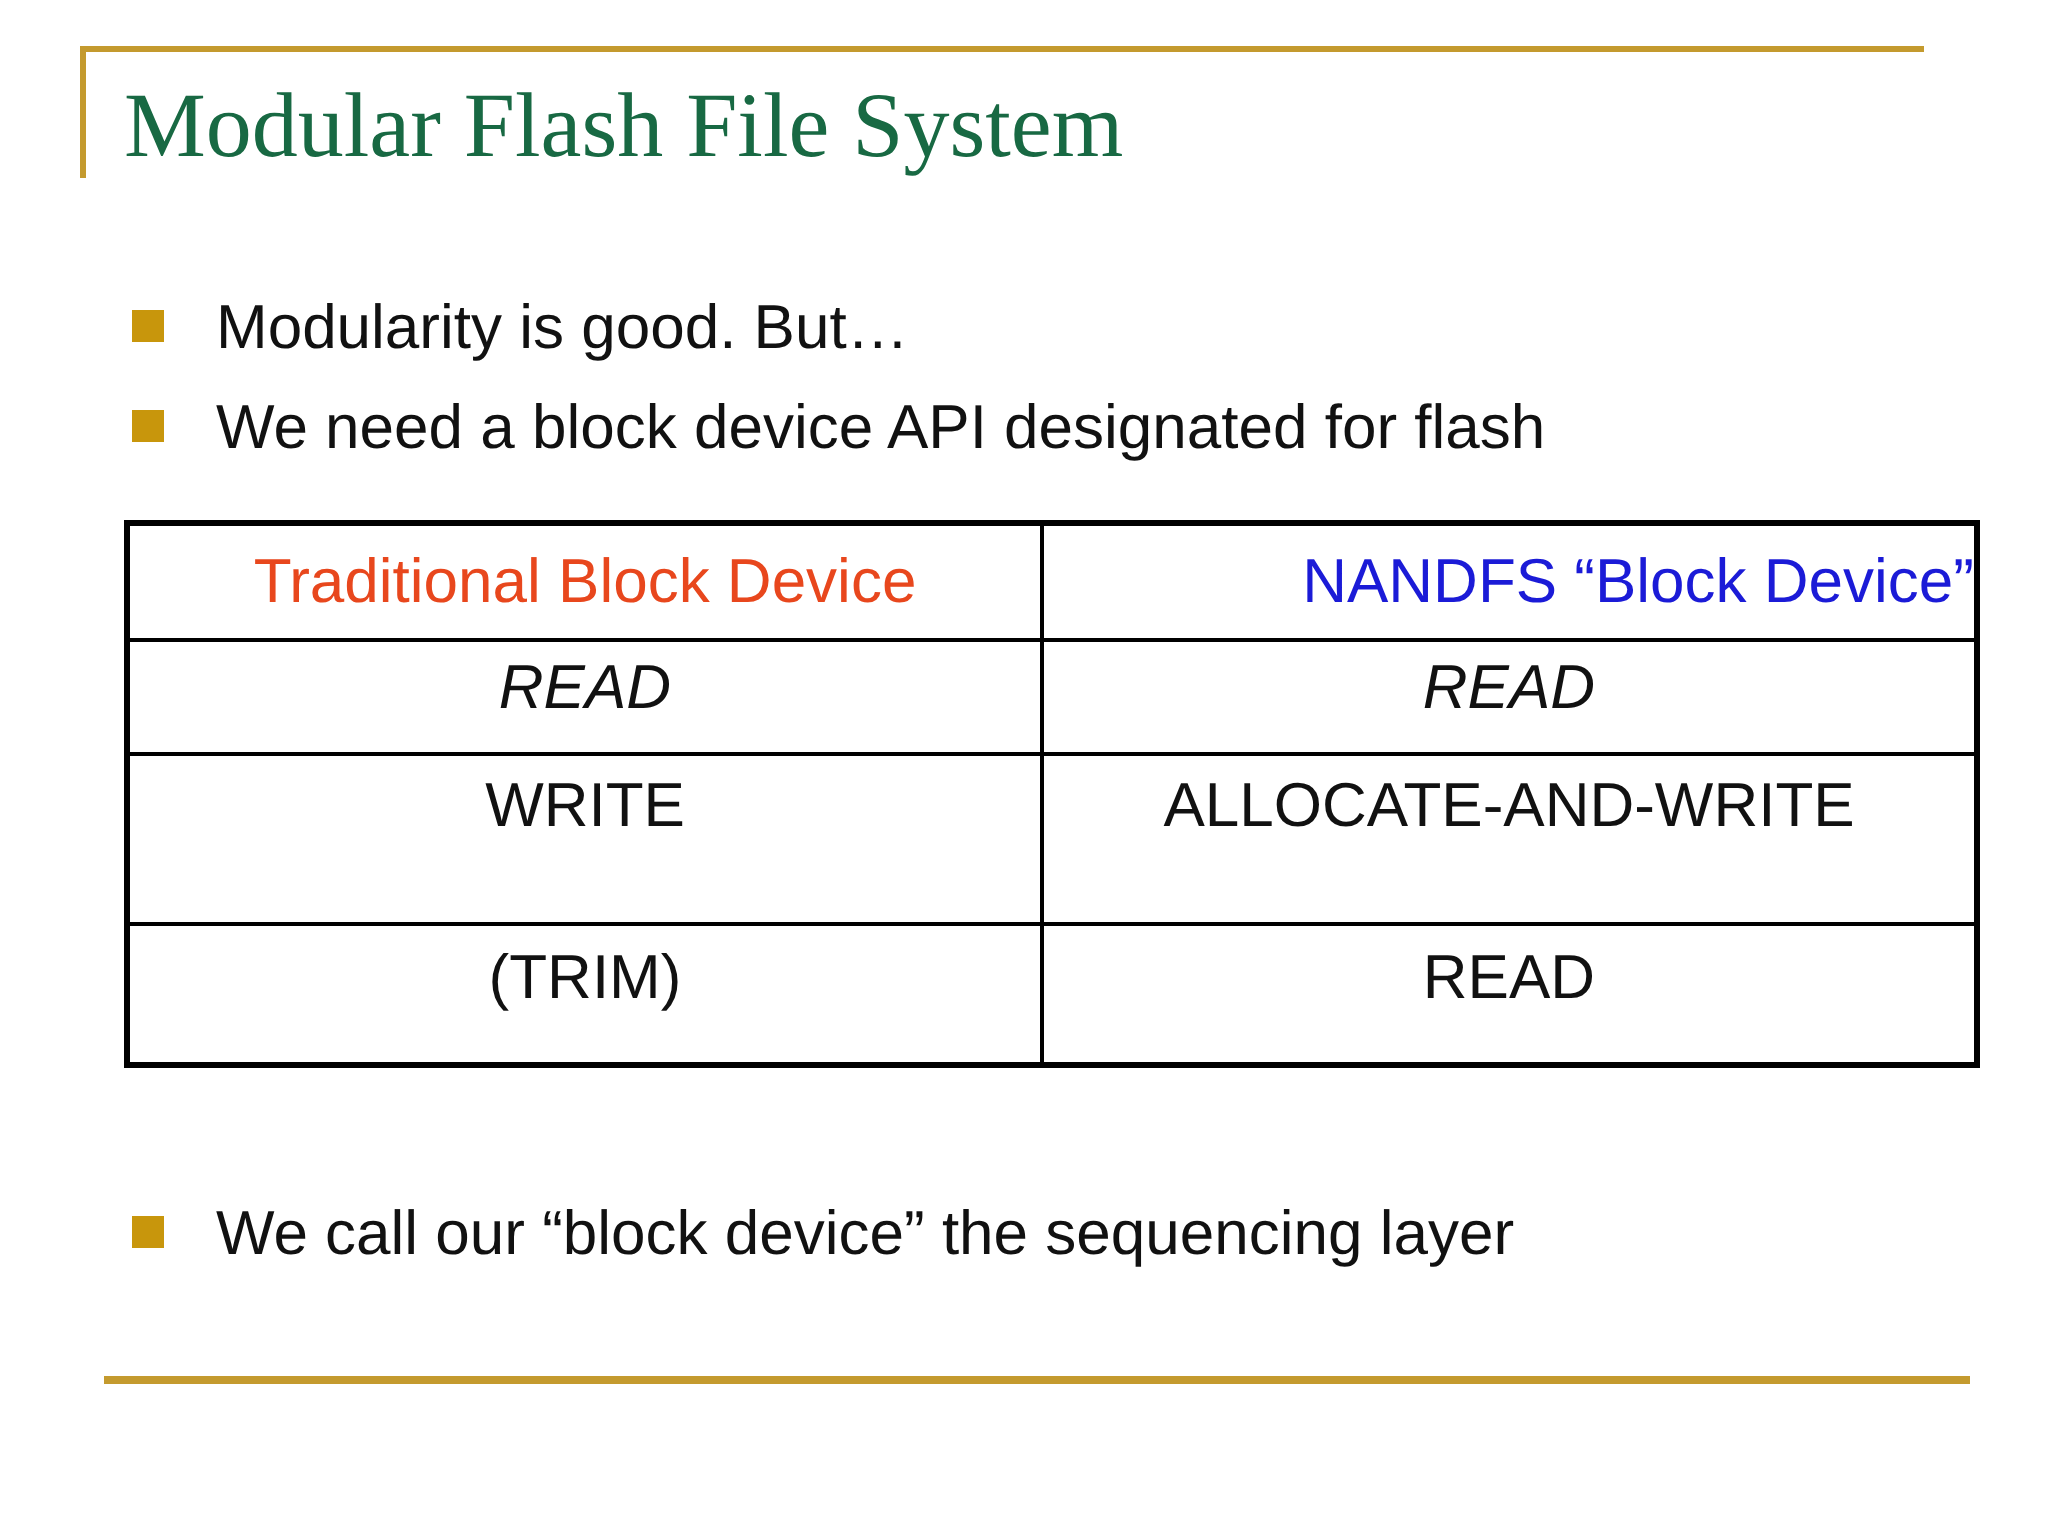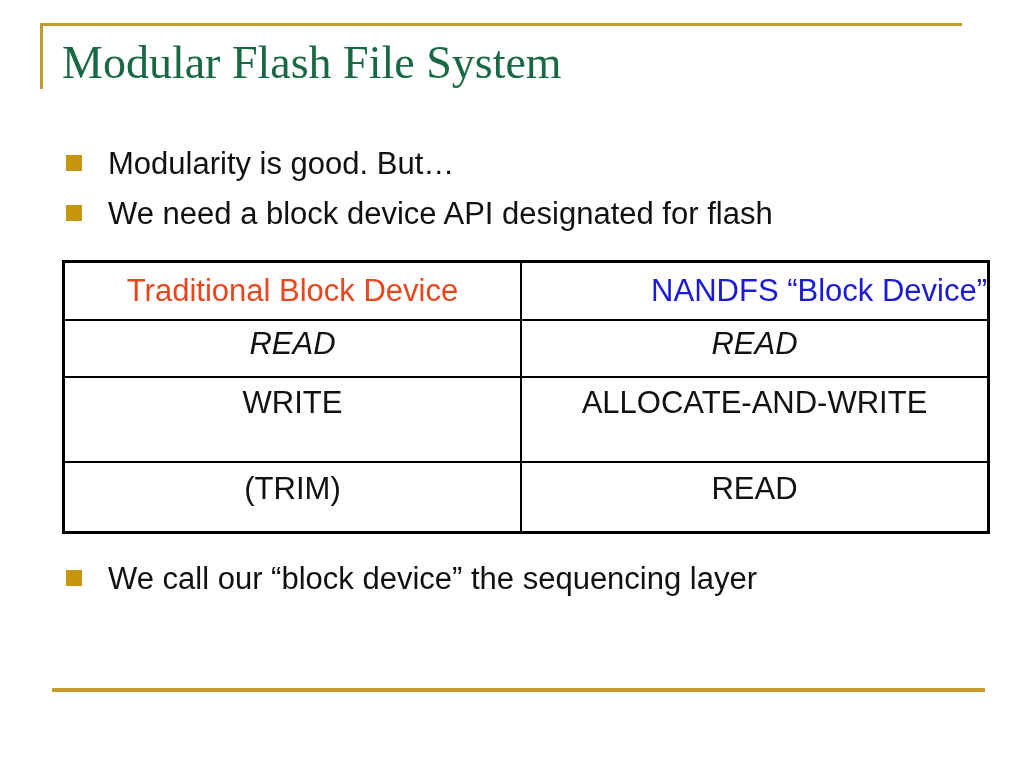--- a/index.html
+++ b/index.html
@@ -46,21 +46,21 @@
   }
 
   
   .bullets {
     position: absolute;
     left: 66px;
     margin: 0; padding: 0;
     list-style: none;
   }
   .bullets-top { top: 144px; width: 910px; }
-  .bullets-bottom { top: 559px; width: 910px; }
+  .bullets-bottom { top: 597px; width: 910px; }
   .bullet-item {
     display: flex;
     align-items: flex-start;
     margin-bottom: 11px;
     text-align: right;
   }
   .bullet-square {
     flex: 0 0 auto;
     width: 16px; height: 16px;
     margin-top: 11px;

